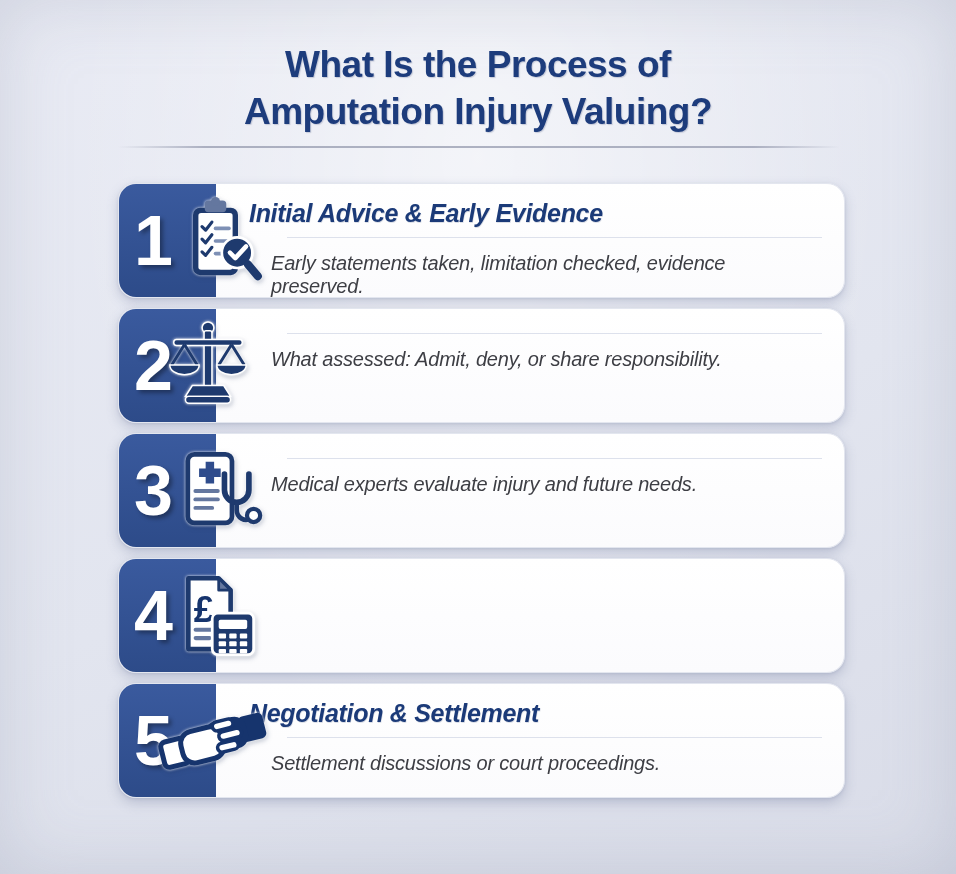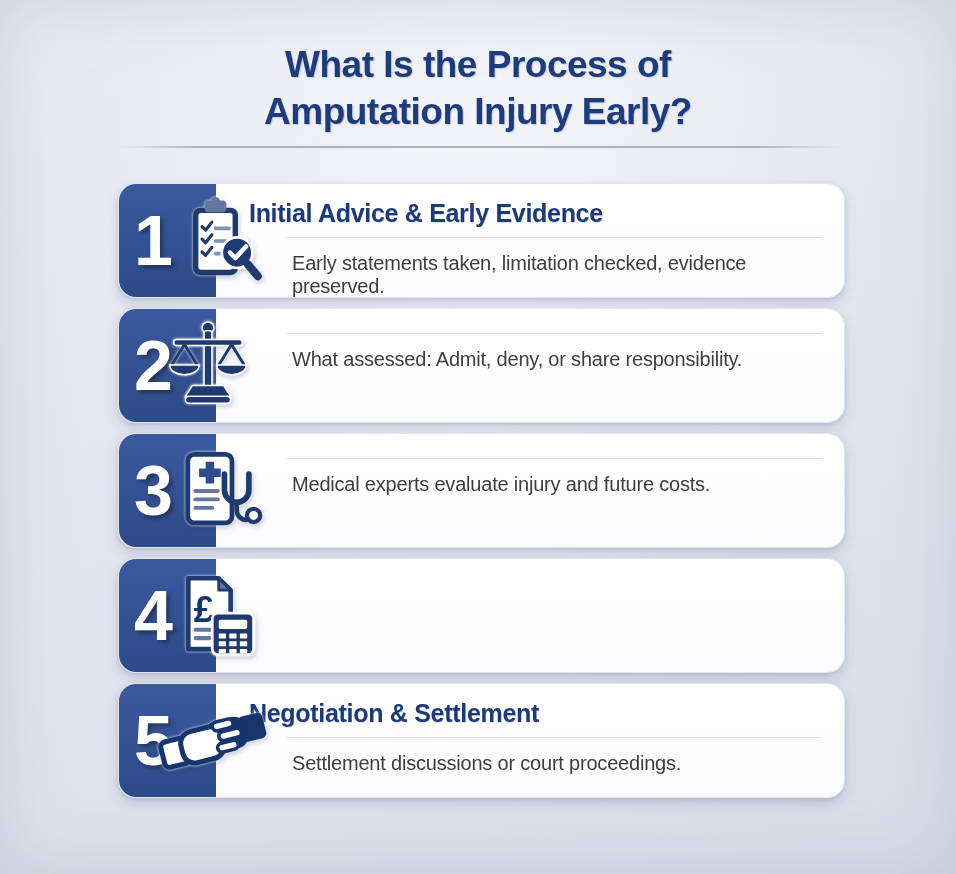--- a/index.html
+++ b/index.html
@@ -49,37 +49,37 @@
   }
   .icon {
     position:absolute; top:50%; transform:translateY(-50%);
     filter:drop-shadow(0 0 1.5px rgba(255,255,255,.95)) drop-shadow(1px 2px 2px rgba(20,40,80,.25));
   }
   .icon-1 { left:56px; width:90px; height:94px; }
   .icon-2 { left:40px; width:98px; height:102px; }
   .icon-3 { left:50px; width:94px; height:96px; }
   .icon-4 { left:50px; width:92px; height:94px; }
   .icon-5 { left:36px; width:118px; height:90px; }
-  .content { margin-left:130px; padding:15px 22px 0 0; }
+  .content { margin-left:130px; padding:15px 22px 0 0;font-style:italic; }
   .card-title {
     font-size:25px; font-weight:700; color:#1b3a78; letter-spacing:-0.3px;
     text-shadow:0.5px 0.5px 0 rgba(120,130,160,.25);
   }
   .card-divider { height:1px; background:#dde1ec; margin:9px 0 14px 38px; }
-  .card-desc { font-size:20px; color:#3d3e44; margin-left:43px; letter-spacing:-0.2px; }
+  .card-desc { font-size:20px; color:#3d3e44; margin-left:22px; letter-spacing:-0.2px; }
 </style>
 </head>
 <body>
 
 <div class="canvas">
 
   <div class="header">
     <h1>
       <span>What Is the Process of</span><br>
-      <span>Amputation Injury Early?</span>
+      <span>Amputation Injury Valuing?</span>
     </h1>
   </div>
   <div class="header-divider"></div>
 
   <div class="cards">
 
     <div class="card">
       <div class="num-block">
         <div class="num">1</div>
       </div>
@@ -140,21 +140,21 @@
           <line x1="28" y1="50" x2="52" y2="50"></line>
           <line x1="28" y1="59" x2="52" y2="59"></line>
           <line x1="28" y1="68" x2="46" y2="68"></line>
         </g>
         <path d="M59,32 v17 a13,13 0 0 0 26,0 v-17" fill="none" stroke="#1e3a6e" stroke-width="6" stroke-linecap="round"></path>
         <path d="M72,62 v8 c0,9 9,13 15,9" fill="none" stroke="#1e3a6e" stroke-width="5" stroke-linecap="round"></path>
         <circle cx="90" cy="76" r="7" fill="#ffffff" stroke="#1e3a6e" stroke-width="4.5"></circle>
       </svg>
       <div class="content">
         <div class="card-divider"></div>
-        <div class="card-desc">Medical experts evaluate injury and future costs.</div>
+        <div class="card-desc">Medical experts evaluate injury and future needs.</div>
       </div>
     </div>
 
     <div class="card">
       <div class="num-block">
         <div class="num">4</div>
       </div>
       <svg class="icon icon-4" viewBox="0 0 100 100">
         <path d="M21,9 h33 l13,13 v64 h-46 z" fill="#ffffff" stroke="#1e3a6e" stroke-width="5" stroke-linejoin="round"></path>
         <path d="M54,9 l13,13 h-13 z" fill="#64779f" stroke="#1e3a6e" stroke-width="3" stroke-linejoin="round"></path>

